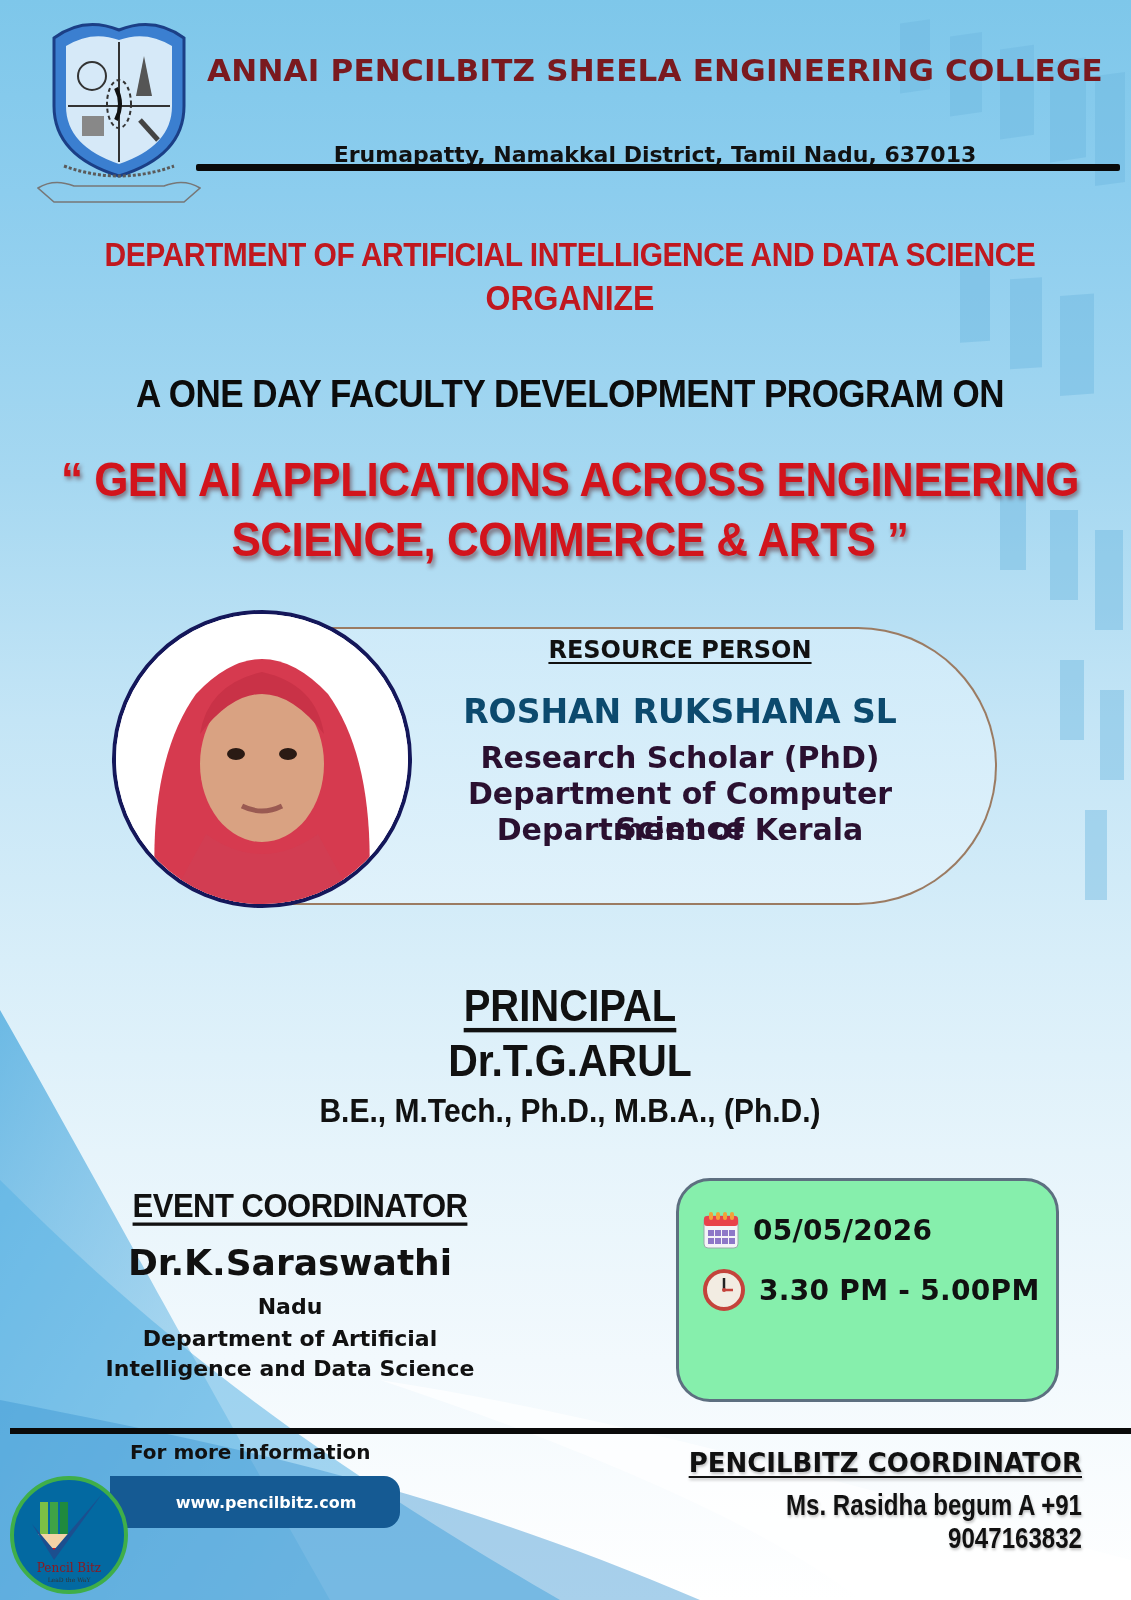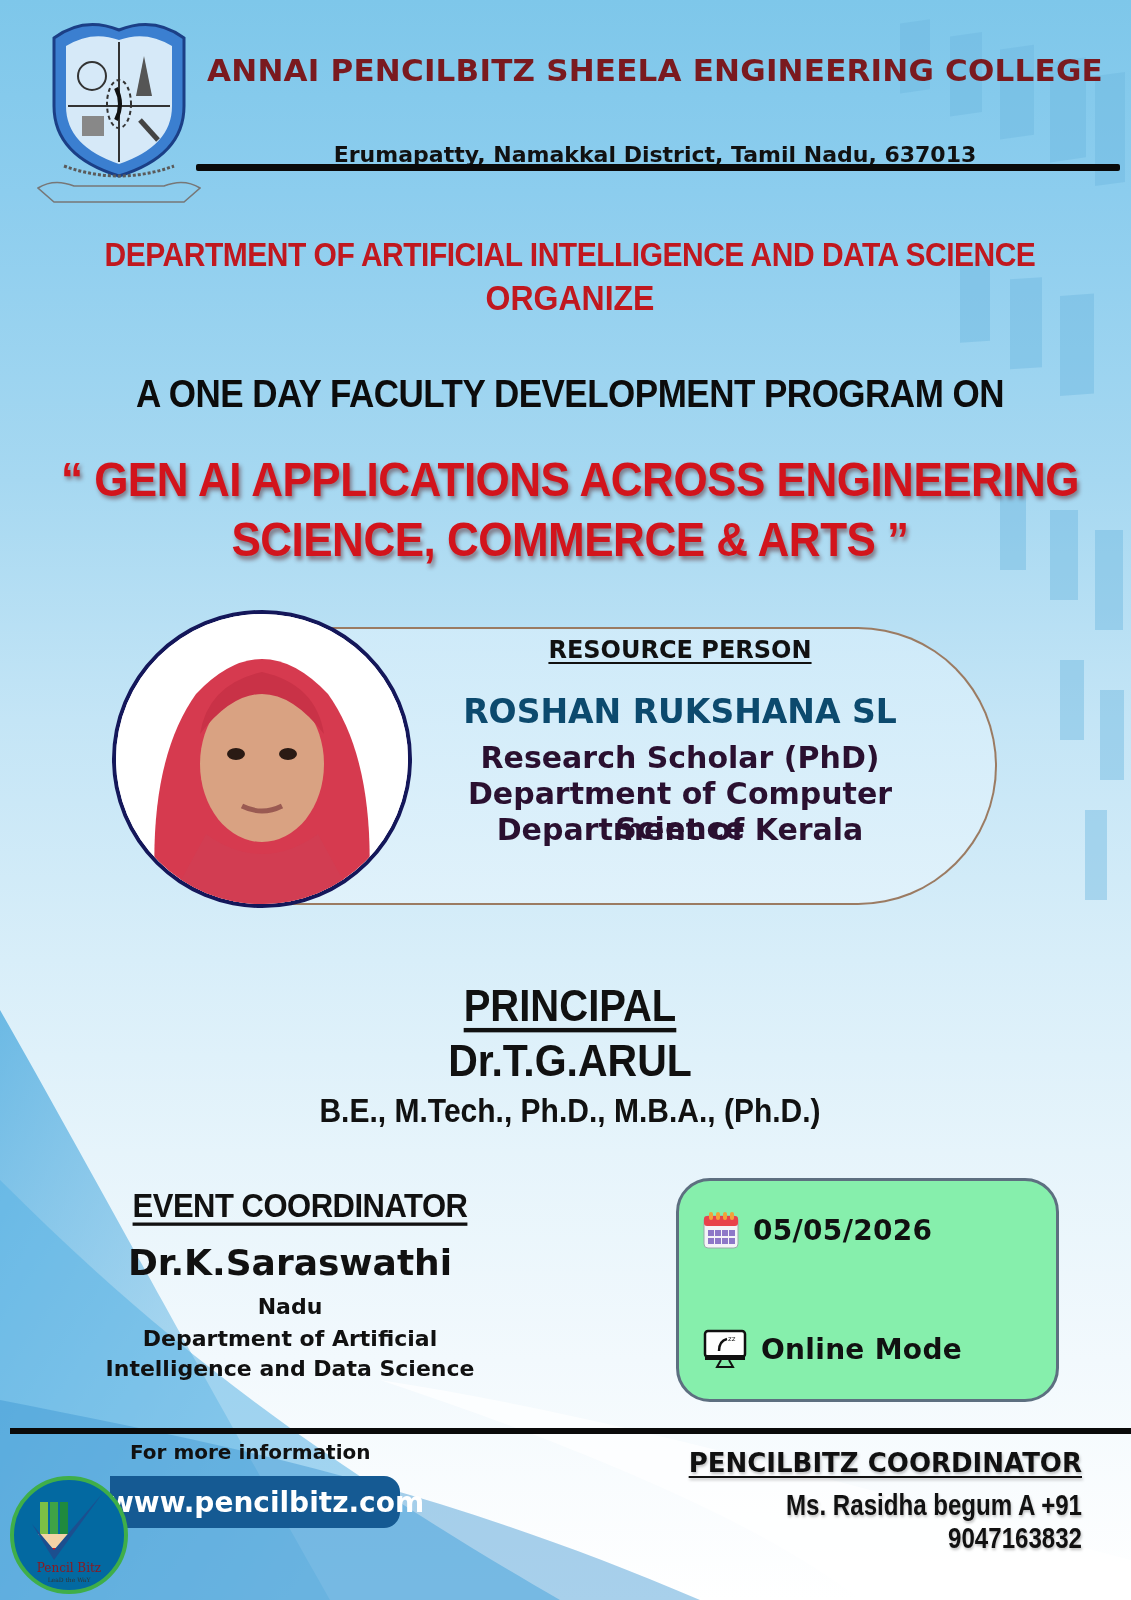--- a/index.html
+++ b/index.html
@@ -29,21 +29,21 @@
   .principal-q { left: 230px; top: 1094px; width: 680px; font-family: "Liberation Sans", sans-serif; font-size: 30px; font-weight: bold; color: #111; transform: scaleY(1.1); }
   .ec-h { left: 100px; top: 1188px; width: 400px; font-family: "Liberation Sans", sans-serif; font-size: 31px; font-weight: bold; color: #111; text-decoration: underline; text-underline-offset: 5px; transform: scaleY(1.1); letter-spacing: -0.5px; }
   .ec-n { left: 90px; top: 1242px; width: 400px; font-size: 36px; font-weight: bold; color: #111; }
   .ec-line { left: 90px; width: 400px; font-size: 22px; font-weight: bold; color: #111; }
   .info-box { left: 652px; top: 1178px; width: 377px; height: 218px; border: 3px solid #5d6f80; border-radius: 34px; background: #86efac; margin-left: 24px; }
   .info-row { position: absolute; left: 24px; display: flex; align-items: center; }
   .info-text { font-size: 28px; font-weight: bold; color: #111; margin-left: 14px; letter-spacing: 0.3px; }
   .rule-bottom { left: 10px; top: 1428px; width: 1121px; height: 6px; background: #0a0a0a; }
   .more-info { left: 130px; top: 1440px; font-size: 20px; font-weight: bold; color: #111; }
   .url-pill { left: 110px; top: 1476px; width: 290px; height: 52px; background: #155a93; border-radius: 0 16px 16px 0; display: flex; align-items: center; justify-content: center; }
-  .url-text { font-size: 28px; font-weight: bold; color: #fff; margin-left: 22px; }
+  .url-text { font-size: 16px; font-weight: bold; color: #fff; margin-left: 22px; }
   .pb-logo { left: 10px; top: 1476px; width: 110px; height: 110px; border-radius: 50%; background: #0369a1; border: 4px solid #3fae49; }
   .pbc-h { left: 620px; top: 1448px; width: 462px; text-align: right; font-size: 26px; font-weight: bold; color: #111; text-decoration: underline; text-underline-offset: 4px; text-shadow: 1px 2px 3px rgba(0,0,0,0.25); }
   .pbc-n { left: 600px; top: 1490px; width: 482px; text-align: right; font-family: "Liberation Sans", sans-serif; font-size: 28px; font-weight: bold; color: #111; transform: scaleX(0.86) scaleY(1.05); transform-origin: right center; text-shadow: 1px 2px 3px rgba(0,0,0,0.25); }
 </style>
 </head>
 <body>
 
 <svg class="bg-layer" width="1131" height="1600" viewBox="0 0 1131 1600">
   <defs>
     <linearGradient id="swoosh" x1="0" y1="0" x2="1" y2="1">
@@ -155,29 +155,28 @@
           <rect x="19" y="19" width="6" height="6"></rect>
           <rect x="26" y="19" width="6" height="6"></rect>
           <rect x="5" y="27" width="6" height="6"></rect>
           <rect x="12" y="27" width="6" height="6"></rect>
           <rect x="19" y="27" width="6" height="6"></rect>
           <rect x="26" y="27" width="6" height="6"></rect>
         </g>
     </svg>
     <span class="info-text">05/05/2026</span>
   </div>
-  <div class="info-row" style="top:148px">
-    <svg width="44" height="40" viewBox="0 0 44 40">
-      <rect x="2" y="2" width="40" height="26" rx="3" fill="#fff" stroke="#111" stroke-width="2.5"></rect>
-      <rect x="2" y="26" width="40" height="5" fill="#111"></rect>
-      <path d="M18 31 L 14 38 L 30 38 L 26 31" fill="none" stroke="#111" stroke-width="2"></path>
-      <path d="M16 22 Q 16 12 24 10" stroke="#111" stroke-width="2.5" fill="none"></path>
-      <text x="25" y="12" font-size="7" font-family="DejaVu Sans, sans-serif" fill="#111">zz</text>
+  <div class="info-row" style="top:88px">
+    <svg width="42" height="42" viewBox="0 0 42 42">
+      <circle cx="21" cy="21" r="19" fill="#f2ece2" stroke="#c4433b" stroke-width="4"></circle>
+      <line x1="21" y1="21" x2="21" y2="9" stroke="#222" stroke-width="2.5"></line>
+      <line x1="21" y1="21" x2="30" y2="21" stroke="#c4433b" stroke-width="2.5"></line>
+      <circle cx="21" cy="21" r="2" fill="#c4433b"></circle>
     </svg>
-    <span class="info-text">Online Mode</span>
+    <span class="info-text">3.30 PM - 5.00PM</span>
   </div>
 </div>
 
 <div class="abs rule-bottom"></div>
 <div class="abs more-info">For more information</div>
 <a class="abs url-pill">
   <span class="url-text">www.pencilbitz.com</span>
 </a>
 <div class="abs pb-logo">
   <svg width="110" height="110" viewBox="0 0 110 110">

